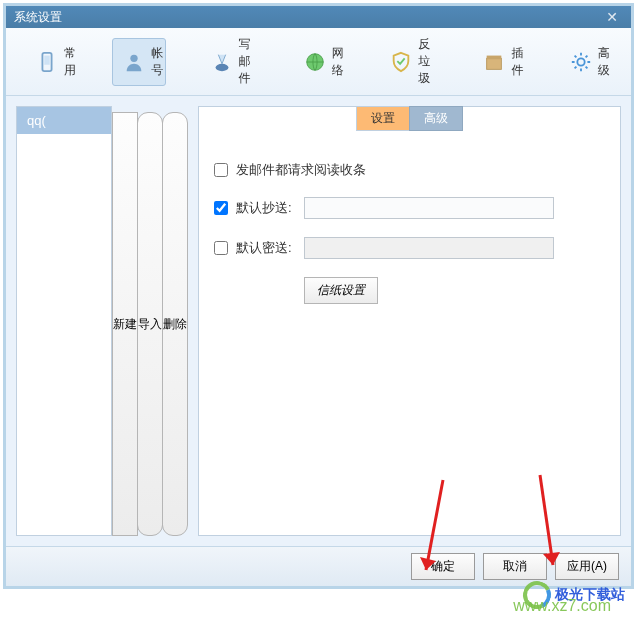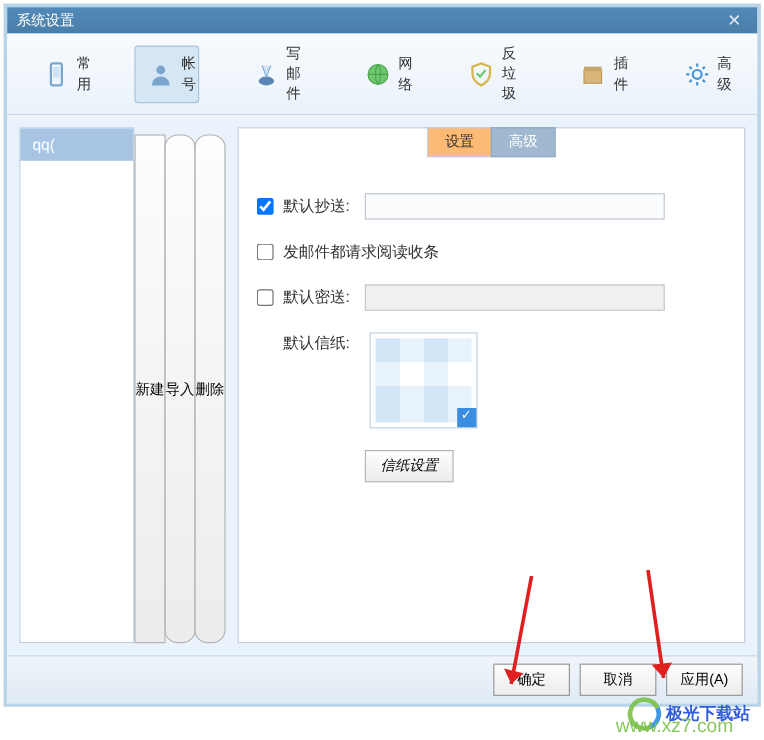--- a/index.html
+++ b/index.html
@@ -162,43 +162,36 @@
 
       <div class="content-panel">
         <div class="tabs">
           <div class="tab first">设置</div>
           <div class="tab active">高级</div>
         </div>
 
         <div class="form-area">
 
           <div class="form-row">
+            <input type="checkbox" class="chk" style="">
+            <span>发邮件都请求阅读收条</span>
+          </div>
+
+          <div class="form-row">
             <input type="checkbox" class="chk" checked="" style="">
             <span class="row-label">默认抄送:</span>
             <input class="text-input" value="" style="">
-          </div>
-
-          <div class="form-row">
-            <input type="checkbox" class="chk" style="">
-            <span>发邮件都请求阅读收条</span>
           </div>
 
           <div class="form-row">
             <input type="checkbox" class="chk" style="">
             <span class="row-label">默认密送:</span>
             <input class="text-input" disabled="" value="" style="">
           </div>
 
-          <div class="form-row stationery-row">
-            <span class="row-label" style="margin-left:22px">默认信纸:</span>
-            <div class="stationery-preview">
-              <div class="pattern"></div>
-              <div class="check-badge"></div>
-            </div>
-          </div>
 
           <div class="stationery-btn-row">
             <button class="small-btn">信纸设置</button>
           </div>
 
         </div>
       </div>
 
     </div>
 

